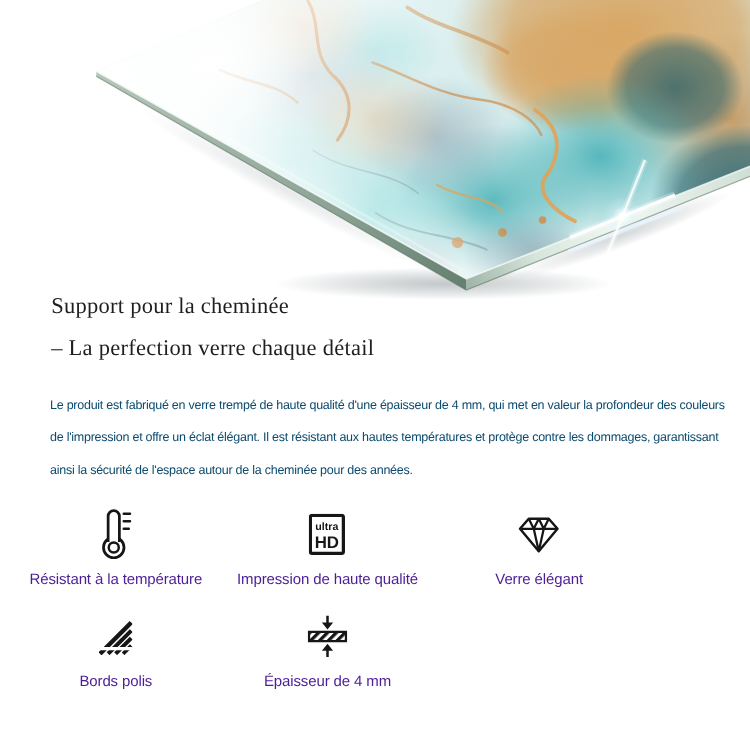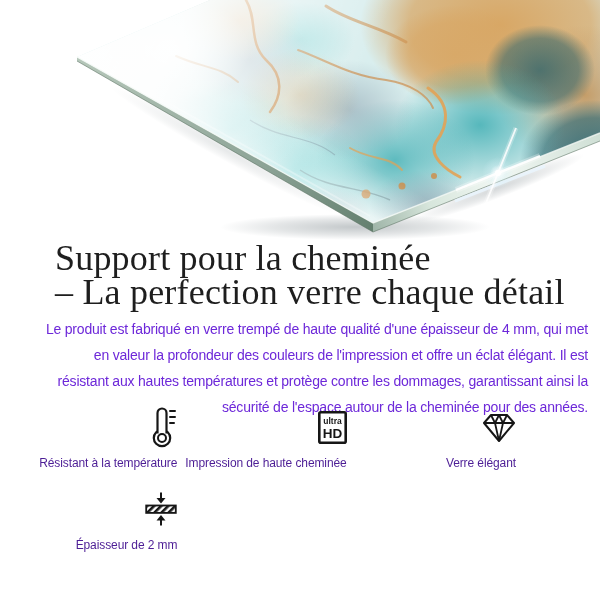--- a/index.html
+++ b/index.html
@@ -1,26 +1,26 @@
 <!DOCTYPE html>
 <html><head>
 <meta charset="utf-8">
 <style>
   html,body{margin:0;padding:0;background:#ffffff;}
   body{width:600px;height:600px;font-family:"Liberation Sans",sans-serif;position:relative;overflow:hidden;}
   .page{position:relative;width:600px;height:600px;background:#fff;}
   .hero{position:absolute;left:0;top:0;width:600px;height:250px;}
-  .headline{position:absolute;left:40px;top:226px;margin:15px;font-family:"Liberation Serif","DejaVu Serif",serif;
-    font-weight:400;font-size:36px;line-height:34px;color:#1e1e1e;letter-spacing:.2px;}
+  .headline{position:absolute;left:40px;top:226px;margin:1px;font-family:"Liberation Serif","DejaVu Serif",serif;
+    font-weight:400;font-size:18px;line-height:34px;color:#1e1e1e;letter-spacing:.2px;}
   .headline span{display:block;}
-  .desc{position:absolute;left:40px;top:302px;width:548px;font-size:14px;line-height:26px;
-    letter-spacing:-.2px;color:#6d28d9;text-align:right;}
+  .desc{position:absolute;left:40px;top:302px;width:548px;font-size:10px;line-height:26px;
+    letter-spacing:-.2px;color:#0c4a6e;}
   .features{position:absolute;left:8px;top:404px;width:508px;display:grid;
     grid-template-columns:repeat(3,1fr);row-gap:16px;}
-  .feature{display:flex;flex-direction:column;align-items:flex-end;}
+  .feature{display:flex;flex-direction:column;align-items:center;}
   .icon-box{height:46px;display:flex;align-items:center;justify-content:center;}
   .feature-label{margin-top:6px;font-size:12px;color:#4c1d95;letter-spacing:-.1px;white-space:nowrap;}
   .icon-box svg{display:block;}
   .ihd-top{font-size:8.5px;font-weight:bold;fill:#161616;font-family:"Liberation Sans",sans-serif;}
   .ihd-bot{font-size:13.5px;font-weight:bold;fill:#161616;font-family:"Liberation Sans",sans-serif;}
 </style>
 </head>
 <body>
 
 <div class="page">
@@ -186,48 +186,60 @@
     </div>
 
     <div class="feature">
       <div class="icon-box">
         <svg width="29" height="33" viewBox="0 0 29 33">
           <rect x="1.3" y="1.3" width="26.4" height="30.4" rx="1.5" fill="#fff" stroke="#161616" stroke-width="2.6"></rect>
           <text class="ihd-top" x="14.5" y="13" text-anchor="middle">ultra</text>
           <text class="ihd-bot" x="14.5" y="27" text-anchor="middle">HD</text>
         </svg>
       </div>
-      <div class="feature-label">Impression de haute cheminée</div>
+      <div class="feature-label">Impression de haute qualité</div>
     </div>
 
 
     <div class="feature">
       <div class="icon-box">
         <svg width="34" height="31" viewBox="0 0 34 31">
           <path d="M2,11 L9,3 L25,3 L32,11 L17,29 Z" fill="none" stroke="#161616" stroke-width="2" stroke-linejoin="round"></path>
           <path d="M2,11 L32,11 M9,3 L13,11 M25,3 L21,11 M17,3 L13,11 M17,3 L21,11 M13,11 L17,29 M21,11 L17,29" fill="none" stroke="#161616" stroke-width="1.8" stroke-linejoin="round"></path>
         </svg>
       </div>
       <div class="feature-label">Verre élégant</div>
     </div>
 
+    <div class="feature">
+      <div class="icon-box">
+        <svg width="27" height="30" viewBox="0 0 27 30">
+          <path d="M1,29 L26,4" stroke="#161616" stroke-width="3.6"></path>
+          <path d="M7.5,29 L26,10.5" stroke="#161616" stroke-width="3.2"></path>
+          <path d="M13.5,29 L26,16.5" stroke="#161616" stroke-width="3.2"></path>
+          <path d="M19.5,29 L26,22.5" stroke="#161616" stroke-width="3"></path>
+          <rect x="0" y="23.6" width="27" height="2.6" fill="#fff"></rect>
+        </svg>
+      </div>
+      <div class="feature-label">Bords polis</div>
+    </div>
 
     <div class="feature">
       <div class="icon-box">
         <svg width="32" height="34" viewBox="0 0 32 34">
           <defs>
             <pattern id="hatch4mm" width="5" height="5" patternUnits="userSpaceOnUse" patternTransform="rotate(45)">
               <rect width="5" height="5" fill="#fff"></rect>
               <rect width="2.6" height="5" fill="#161616"></rect>
             </pattern>
           </defs>
           <path d="M16,0.5 L16,6.5" stroke="#161616" stroke-width="2"></path>
           <path d="M11.5,6 L20.5,6 L16,11.5 Z" fill="#161616"></path>
           <rect x="1.2" y="13.5" width="29.6" height="7.4" fill="url(#hatch4mm)" stroke="#161616" stroke-width="1.8"></rect>
           <path d="M11.5,28.5 L20.5,28.5 L16,23 Z" fill="#161616"></path>
           <path d="M16,28 L16,33.5" stroke="#161616" stroke-width="2"></path>
         </svg>
       </div>
-      <div class="feature-label">Épaisseur de 2 mm</div>
+      <div class="feature-label">Épaisseur de 4 mm</div>
     </div>
 
   </div>
 </div>
 
 </body></html>

